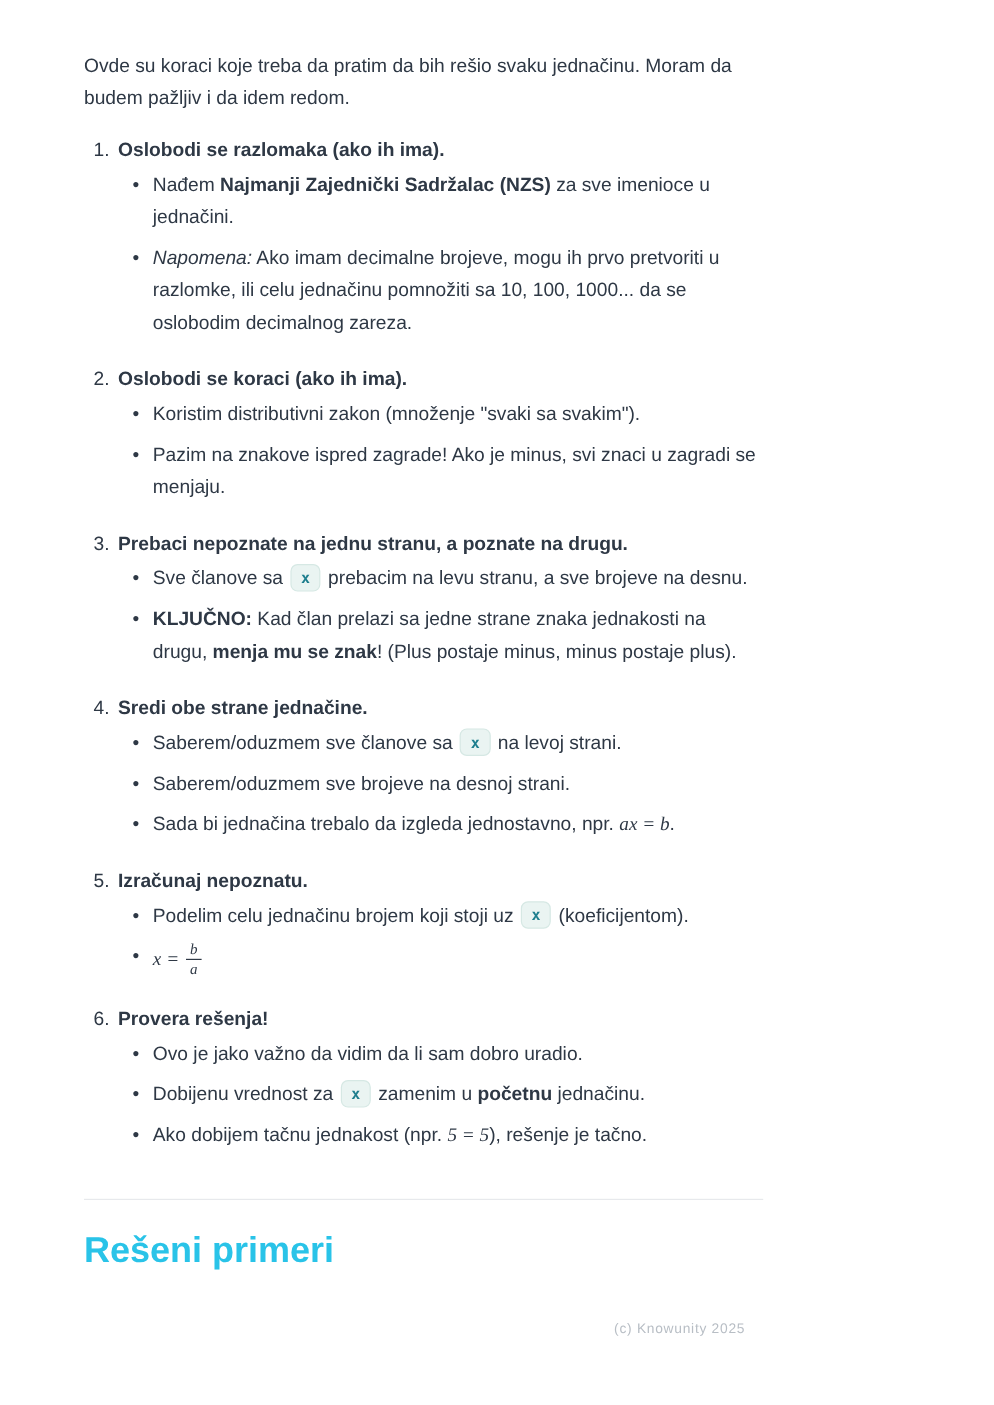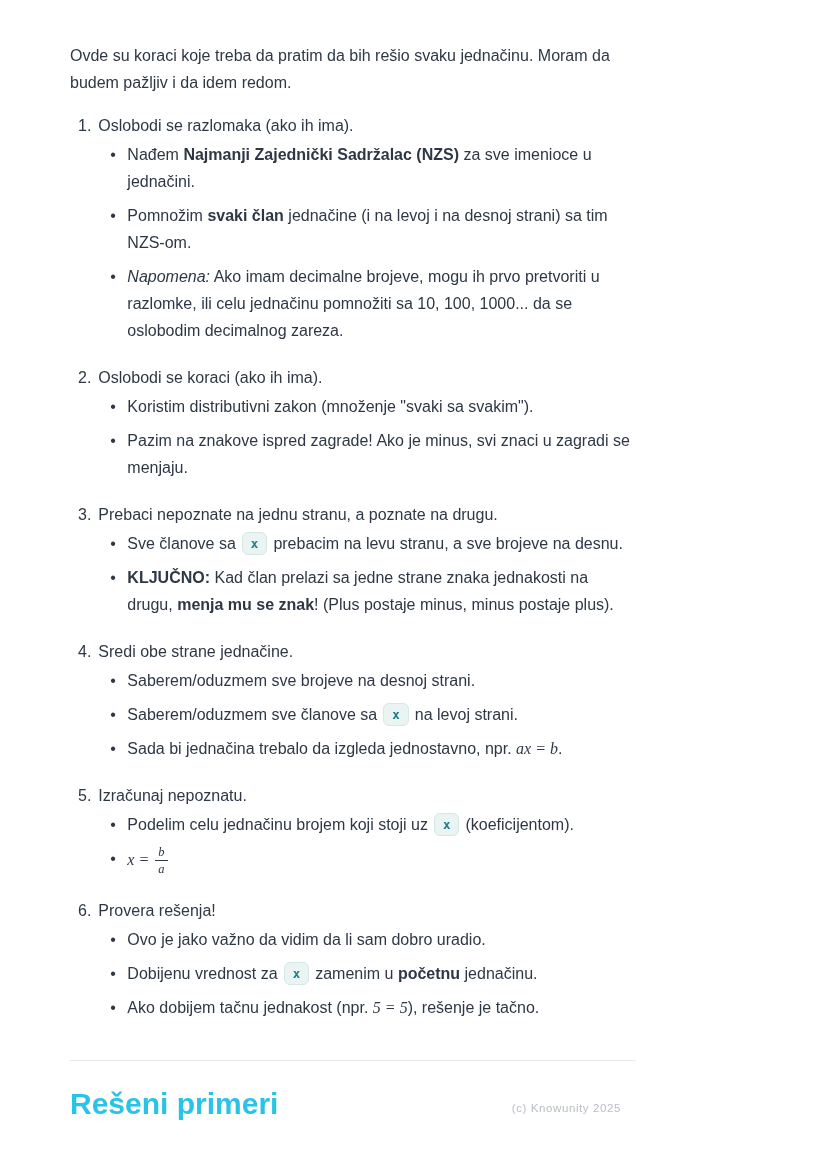--- a/index.html
+++ b/index.html
@@ -18,21 +18,21 @@
   .page{
     position:relative;width:672px;height:1171px;background:#ffffff;overflow:hidden;
     font-family:"Liberation Sans",sans-serif;color:var(--body-text);
   }
   .content{position:absolute;left:70px;top:42px;width:566px;}
   .intro{font-size:16px;line-height:27px;margin:0 0 16px 0;}
   .steps{list-style:none;margin:0;padding:0 0 0 8px;}
   .step{display:flex;gap:7px;margin-bottom:13px;font-size:16px;}
   .step-num{flex:0 0 auto;line-height:27px;}
   .step-body{flex:1 1 auto;}
-  .step-title{font-weight:400;line-height:27px;display:block;}
+  .step-title{font-weight:700;line-height:27px;display:block;}
   .bullets{list-style:none;margin:2px 0 0 12px;padding:0;}
   .bullet{position:relative;padding-left:17px;margin-bottom:7px;font-size:16px;line-height:27px;}
   .bullet::before{content:"\2022";position:absolute;left:0;top:0;color:var(--body-text);}
   .seg-b{font-weight:700;}
   .seg-i{font-style:italic;}
   .seg-m{font-family:"Liberation Serif",serif;font-style:italic;}
   .code-chip{
     display:inline-block;background:var(--code-bg);border:1px solid var(--code-border);
     border-radius:6px;padding:1px 8px;margin:0 6px;
     font-family:"DejaVu Sans Mono",monospace;font-size:12.5px;line-height:19px;
@@ -63,21 +63,20 @@
 <div class="page">
   <div class="content">
     <p class="intro">Ovde su koraci koje treba da pratim da bih rešio svaku jednačinu. Moram da budem pažljiv i da idem redom.</p>
     <ol class="steps" id="steps">
         <li class="step">
           <span class="step-num">1.</span>
           <div class="step-body">
             <span class="step-title">Oslobodi se razlomaka (ako ih ima).</span>
             <ul class="bullets">
               <li class="bullet"><span class="seg">Nađem </span><span class="seg seg-b">Najmanji Zajednički Sadržalac (NZS)</span><span class="seg"> za sve imenioce u jednačini.</span></li>
-              <li class="bullet"><span class="seg">Pomnožim </span><span class="seg seg-b">svaki član</span><span class="seg"> jednačine (i na levoj i na desnoj strani) sa tim NZS-om.</span></li>
               <li class="bullet"><span class="seg seg-i">Napomena:</span><span class="seg"> Ako imam decimalne brojeve, mogu ih prvo pretvoriti u razlomke, ili celu jednačinu pomnožiti sa 10, 100, 1000... da se oslobodim decimalnog zareza.</span></li>
             </ul>
           </div>
         </li>
         <li class="step">
           <span class="step-num">2.</span>
           <div class="step-body">
             <span class="step-title">Oslobodi se koraci (ako ih ima).</span>
             <ul class="bullets">
               <li class="bullet"><span class="seg">Koristim distributivni zakon (množenje "svaki sa svakim").</span></li>
@@ -93,22 +92,22 @@
               <li class="bullet"><span class="seg">Sve članove sa</span><span class="code-chip">x</span><span class="seg">prebacim na levu stranu, a sve brojeve na desnu.</span></li>
               <li class="bullet"><span class="seg seg-b">KLJUČNO:</span><span class="seg"> Kad član prelazi sa jedne strane znaka jednakosti na drugu, </span><span class="seg seg-b">menja mu se znak</span><span class="seg">! (Plus postaje minus, minus postaje plus).</span></li>
             </ul>
           </div>
         </li>
         <li class="step">
           <span class="step-num">4.</span>
           <div class="step-body">
             <span class="step-title">Sredi obe strane jednačine.</span>
             <ul class="bullets">
+              <li class="bullet"><span class="seg">Saberem/oduzmem sve članove sa</span><span class="code-chip">x</span><span class="seg">na levoj strani.</span></li>
               <li class="bullet"><span class="seg">Saberem/oduzmem sve brojeve na desnoj strani.</span></li>
-              <li class="bullet"><span class="seg">Saberem/oduzmem sve članove sa</span><span class="code-chip">x</span><span class="seg">na levoj strani.</span></li>
               <li class="bullet"><span class="seg">Sada bi jednačina trebalo da izgleda jednostavno, npr. </span><span class="seg seg-m">ax = b</span><span class="seg">.</span></li>
             </ul>
           </div>
         </li>
         <li class="step">
           <span class="step-num">5.</span>
           <div class="step-body">
             <span class="step-title">Izračunaj nepoznatu.</span>
             <ul class="bullets">
               <li class="bullet"><span class="seg">Podelim celu jednačinu brojem koji stoji uz</span><span class="code-chip">x</span><span class="seg">(koeficijentom).</span></li>

